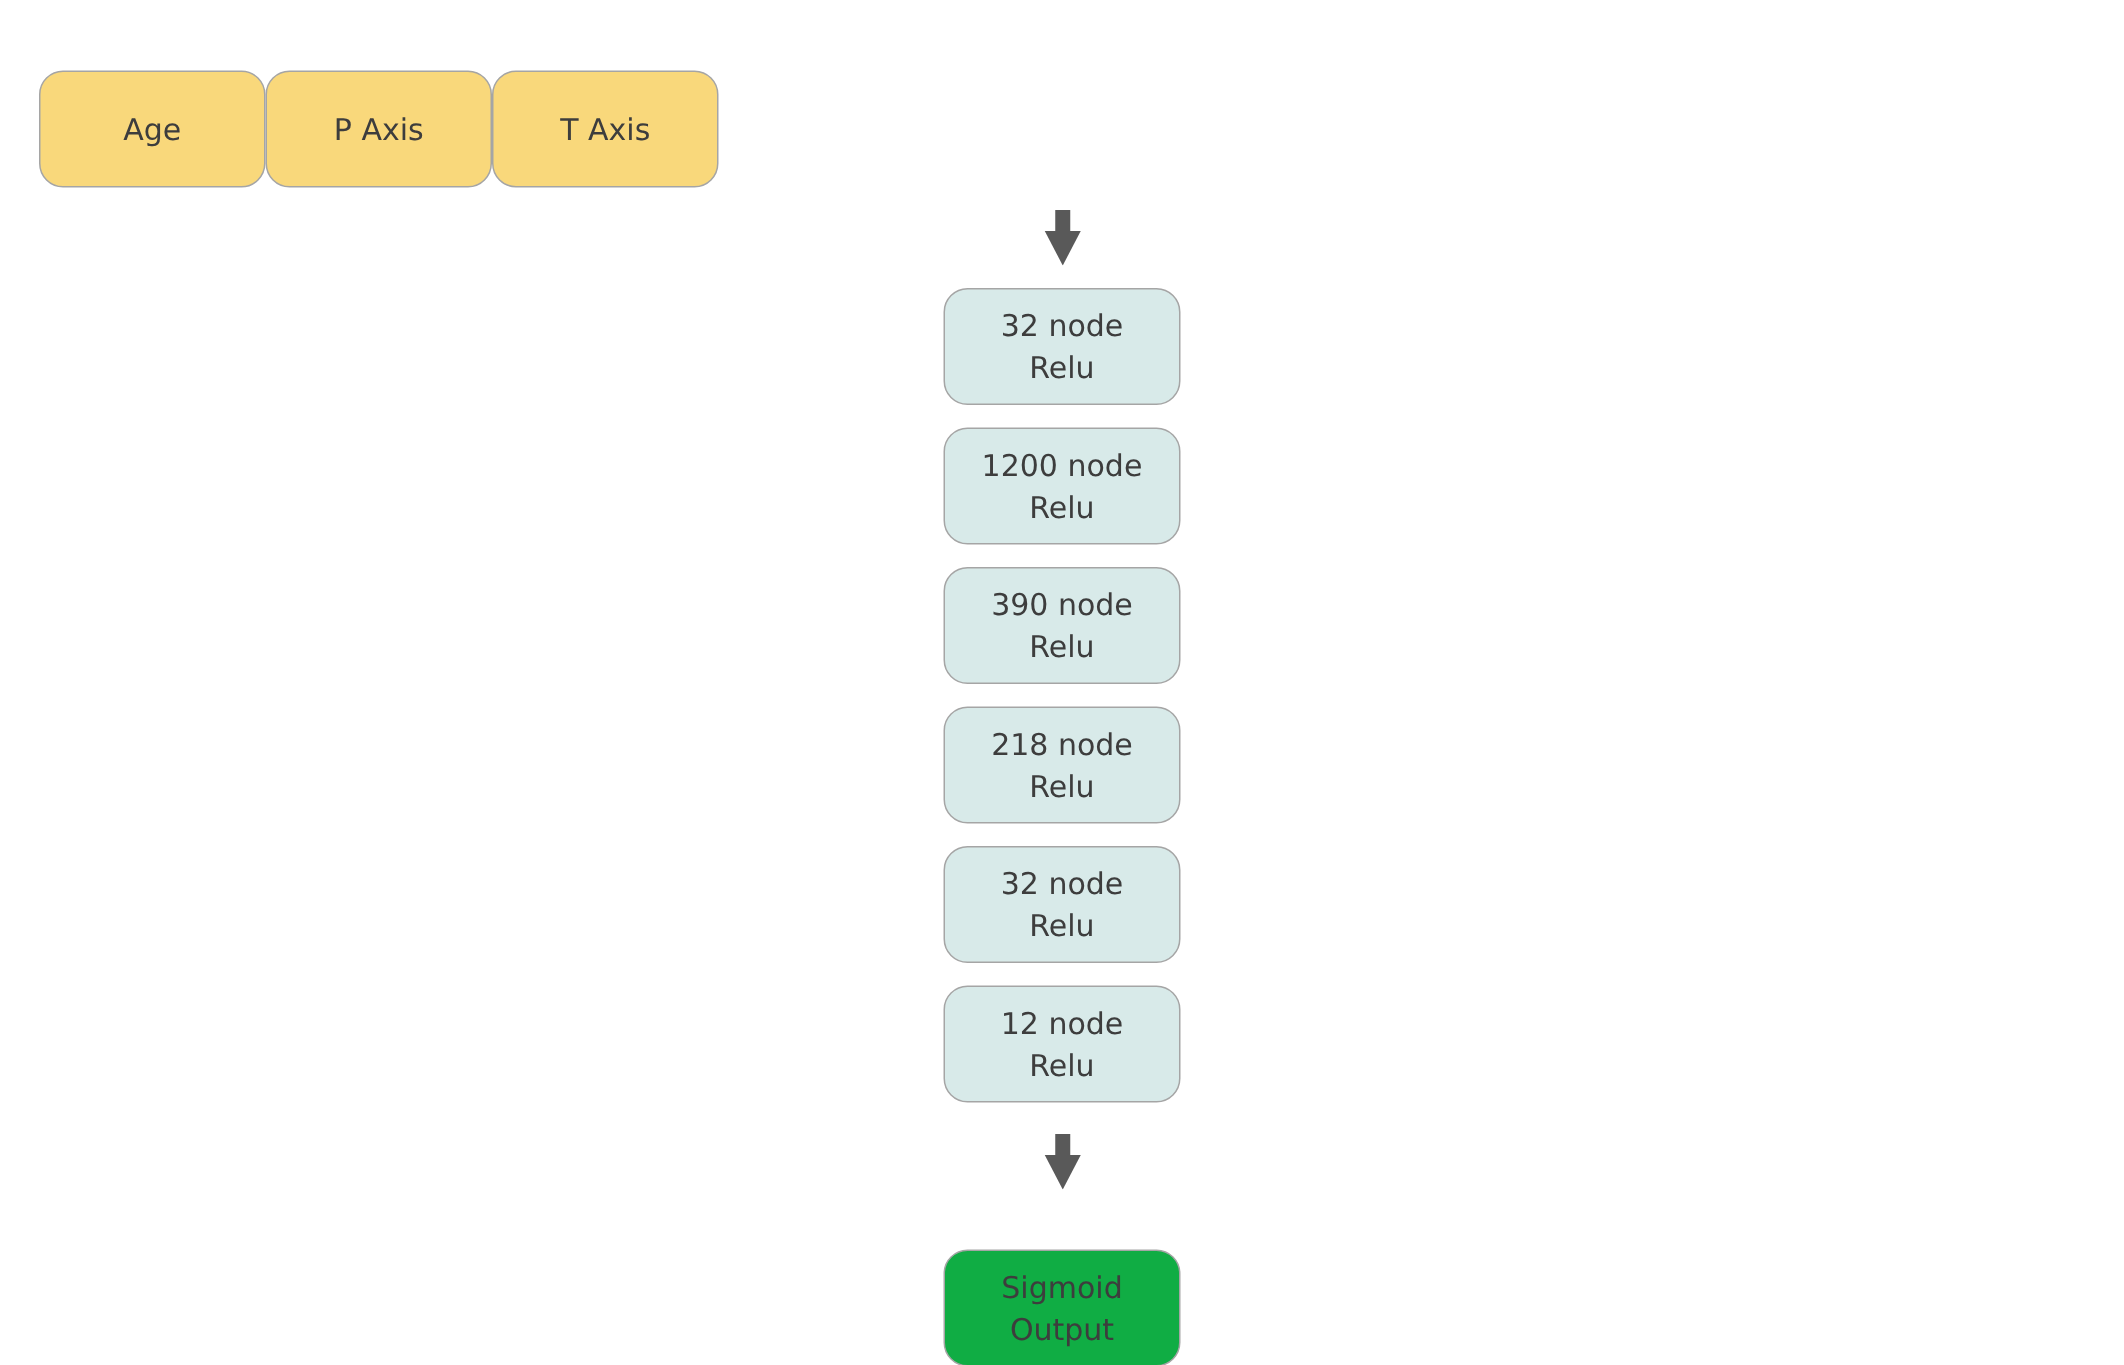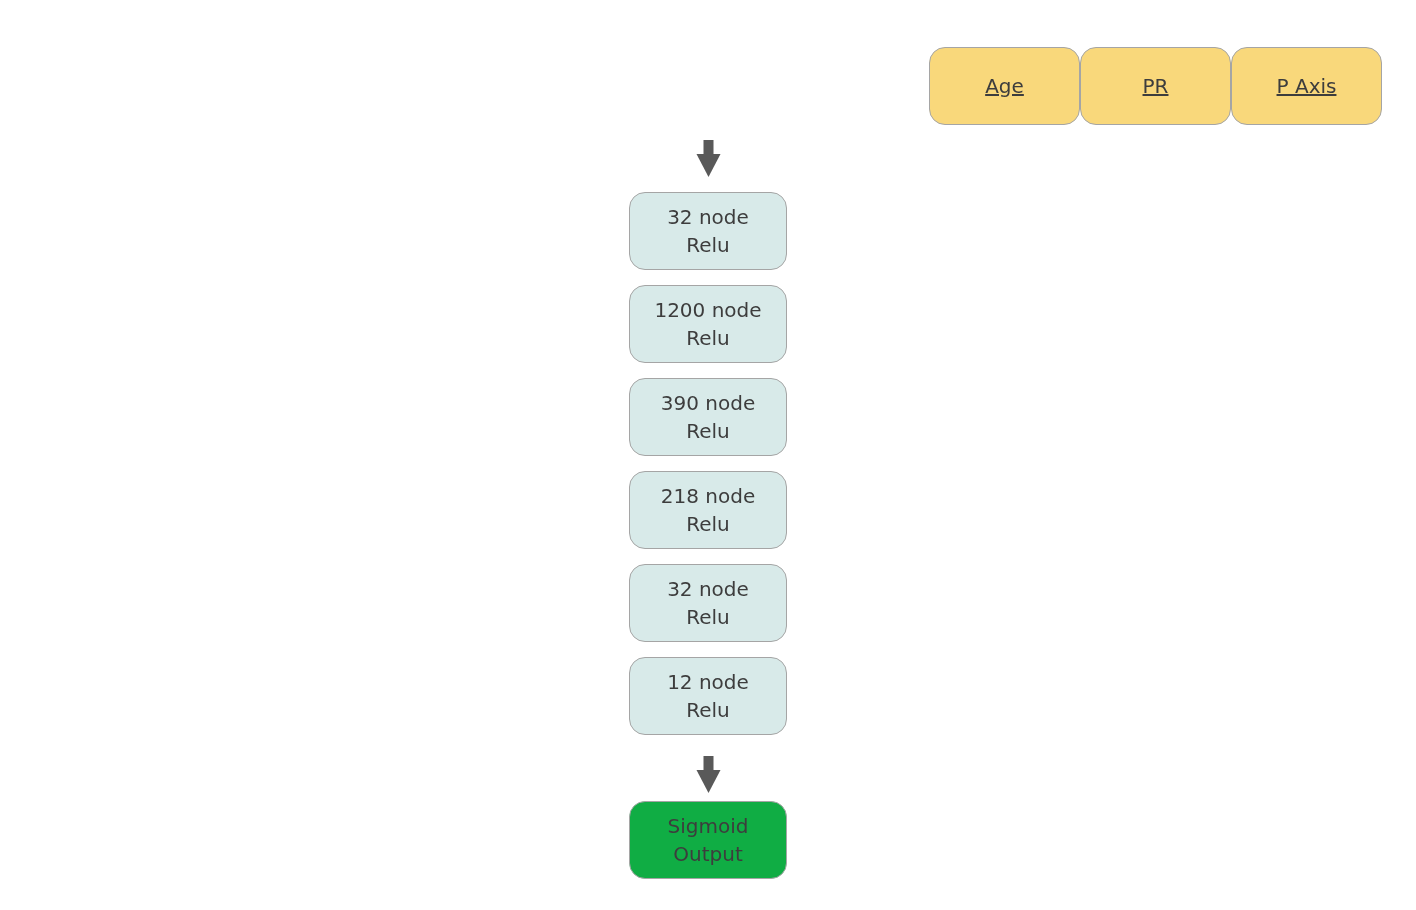--- a/index.html
+++ b/index.html
@@ -27,22 +27,21 @@
     line-height: 1.42;
     text-align: center;
     white-space: nowrap;
   }
   .input-row {
     position: absolute;
     top: 47px;
     left: 26px;
     width: 1356px;
     display: flex;
-    justify-content: flex-end;
-    text-decoration: underline;
+    justify-content: flex-start;
   }
   .node-input {
     width: 151px;
     height: 78px;
     background: var(--input-fill, #f9d87b);
   }
   .flow-column {
     position: absolute;
     top: 140px;
     left: 0;
@@ -64,29 +63,30 @@
     height: 78px;
     background: var(--hidden-fill, #d8eae9);
     margin-bottom: 15px;
   }
   .node-hidden:last-of-type { margin-bottom: 0; }
   .node-output {
     width: 158px;
     height: 78px;
     background: var(--output-fill, #10ad44);
     border-color: var(--border, #8f8f8f);
+    margin-top: 32px;
   }
 </style>
 </head>
 <body>
 
 <div class="input-row">
   <div class="node node-input">Age</div>
-  <div class="node node-input">PR</div>
   <div class="node node-input">P Axis</div>
+  <div class="node node-input">T Axis</div>
 </div>
 
 <div class="flow-column">
 
   <svg class="arrow-icon arrow-first" viewBox="0 0 25 37" aria-hidden="true">
     <rect class="shape" x="7.5" y="0" width="10" height="15"></rect>
     <polygon class="shape" points="0.5,14 24.5,14 12.5,37"></polygon>
   </svg>
 
   <div class="node node-hidden">

